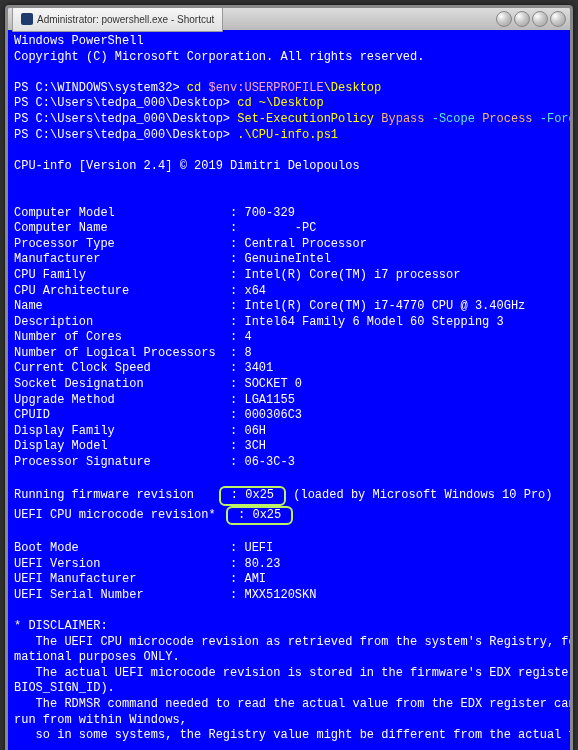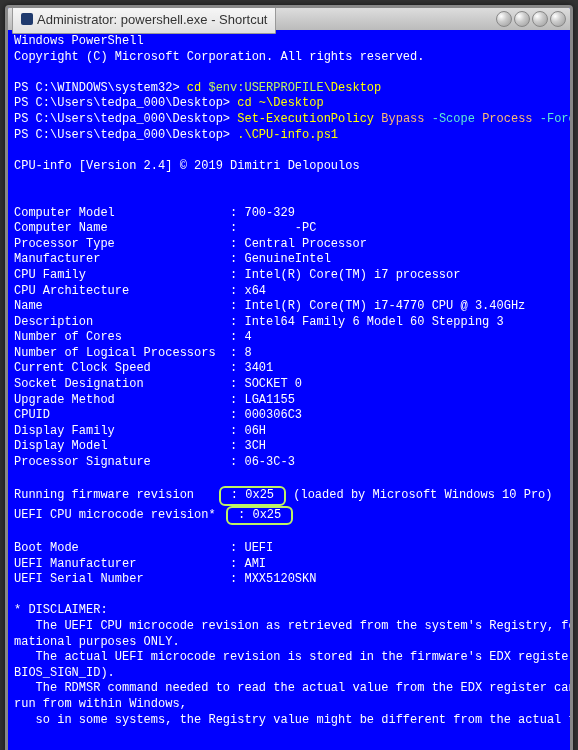--- a/index.html
+++ b/index.html
@@ -26,21 +26,21 @@
   display: flex;
   align-items: center;
   padding: 0 4px;
   position: relative;
 }
 .tab {
   background: linear-gradient(#f8f8f8, #e0e0e0);
   border: 1px solid #999;
   border-radius: 3px 3px 0 0;
   padding: 6px 8px;
-  font-size: 13px;
+  font-size: 10px;
   display: flex;
   align-items: center;
   gap: 4px;
   color: #333;
   font-family: sans-serif;
 }
 .tab-icon {
   width: 12px;
   height: 12px;
   background: #1f3a6d;
@@ -67,21 +67,21 @@
   font-family: "Consolas", "Courier New", monospace;
   font-size: 12px;
   line-height: 1.3;
   white-space: pre;
   overflow: hidden;
   min-height: 710px;
 }
 .terminal .yellow { color: #ffff00; }
 .terminal .cyan { color: #fdba74; }
 .terminal .gray { color: #5eead4; }
-.terminal .green { color: #bef264; }
+.terminal .green { color: #f9a8d4; }
 .line { display: block; }
 .prompt { color: #fff; }
 .hl-box {
   border: 2px solid #bef264;
   border-radius: 6px;
   padding: 0 10px;
   margin-left: -4px;
   display: inline-block;
 }
 .kv { white-space: pre; }
@@ -107,17 +107,17 @@
       <div class="tbtn"></div>
     </div>
   </div>
 
   <div class="terminal"><span class="line">Windows PowerShell</span><span class="line">Copyright (C) Microsoft Corporation. All rights reserved.</span>
 <span class="line"><span class="prompt">PS C:\WINDOWS\system32&gt; </span><span class="yellow">cd </span><span class="green">$env:USERPROFILE</span><span class="yellow">\Desktop</span></span><span class="line"><span class="prompt">PS C:\Users\tedpa_000\Desktop&gt; </span><span class="yellow">cd ~\Desktop</span></span><span class="line"><span class="prompt">PS C:\Users\tedpa_000\Desktop&gt; </span><span class="yellow">Set-ExecutionPolicy </span><span class="cyan">Bypass </span><span class="gray">-Scope </span><span class="cyan">Process </span><span class="gray">-Force</span></span><span class="line"><span class="prompt">PS C:\Users\tedpa_000\Desktop&gt; </span><span class="yellow">.\CPU-info.ps1</span></span>
 <span class="line">CPU-info [Version 2.4] © 2019 Dimitri Delopoulos</span>
 
 <span id="kvblock"><span class="line kv">Computer Model                : 700-329</span><span class="line kv">Computer Name                 : <span class="redacted">XXXXXXX</span>-PC</span><span class="line kv">Processor Type                : Central Processor</span><span class="line kv">Manufacturer                  : GenuineIntel</span><span class="line kv">CPU Family                    : Intel(R) Core(TM) i7 processor</span><span class="line kv">CPU Architecture              : x64</span><span class="line kv">Name                          : Intel(R) Core(TM) i7-4770 CPU @ 3.40GHz</span><span class="line kv">Description                   : Intel64 Family 6 Model 60 Stepping 3</span><span class="line kv">Number of Cores               : 4</span><span class="line kv">Number of Logical Processors  : 8</span><span class="line kv">Current Clock Speed           : 3401</span><span class="line kv">Socket Designation            : SOCKET 0</span><span class="line kv">Upgrade Method                : LGA1155</span><span class="line kv">CPUID                         : 000306C3</span><span class="line kv">Display Family                : 06H</span><span class="line kv">Display Model                 : 3CH</span><span class="line kv">Processor Signature           : 06-3C-3</span></span>
 <span class="line"><span id="mc1k">Running firmware revision    </span><span class="hl-box">: <span>0x25</span></span> <span>(loaded by Microsoft Windows 10 Pro)</span></span><span class="line"><span id="mc2k">UEFI CPU microcode revision*  </span><span class="hl-box">: <span>0x25</span></span></span>
-<span id="uefiblock"><span class="line kv">Boot Mode                     : UEFI</span><span class="line kv">UEFI Manufacturer             : AMI</span><span class="line kv">UEFI Serial Number            : MXX5120SKN</span></span>
+<span id="uefiblock"><span class="line kv">Boot Mode                     : UEFI</span><span class="line kv">UEFI Version                  : 80.23</span><span class="line kv">UEFI Manufacturer             : AMI</span><span class="line kv">UEFI Serial Number            : MXX5120SKN</span></span>
 <span class="line">* DISCLAIMER:</span><span class="line">   The UEFI CPU microcode revision as retrieved from the system's Registry, for infor</span><span class="line">mational purposes ONLY.</span><span class="line">   The actual UEFI microcode revision is stored in the firmware's EDX register (IA32_</span><span class="line">BIOS_SIGN_ID).</span><span class="line">   The RDMSR command needed to read the actual value from the EDX register cannot be </span><span class="line">run from within Windows,</span><span class="line">   so in some systems, the Registry value might be different from the actual firmware</span>
 
 </div>
 </div>
 
 </body></html>

